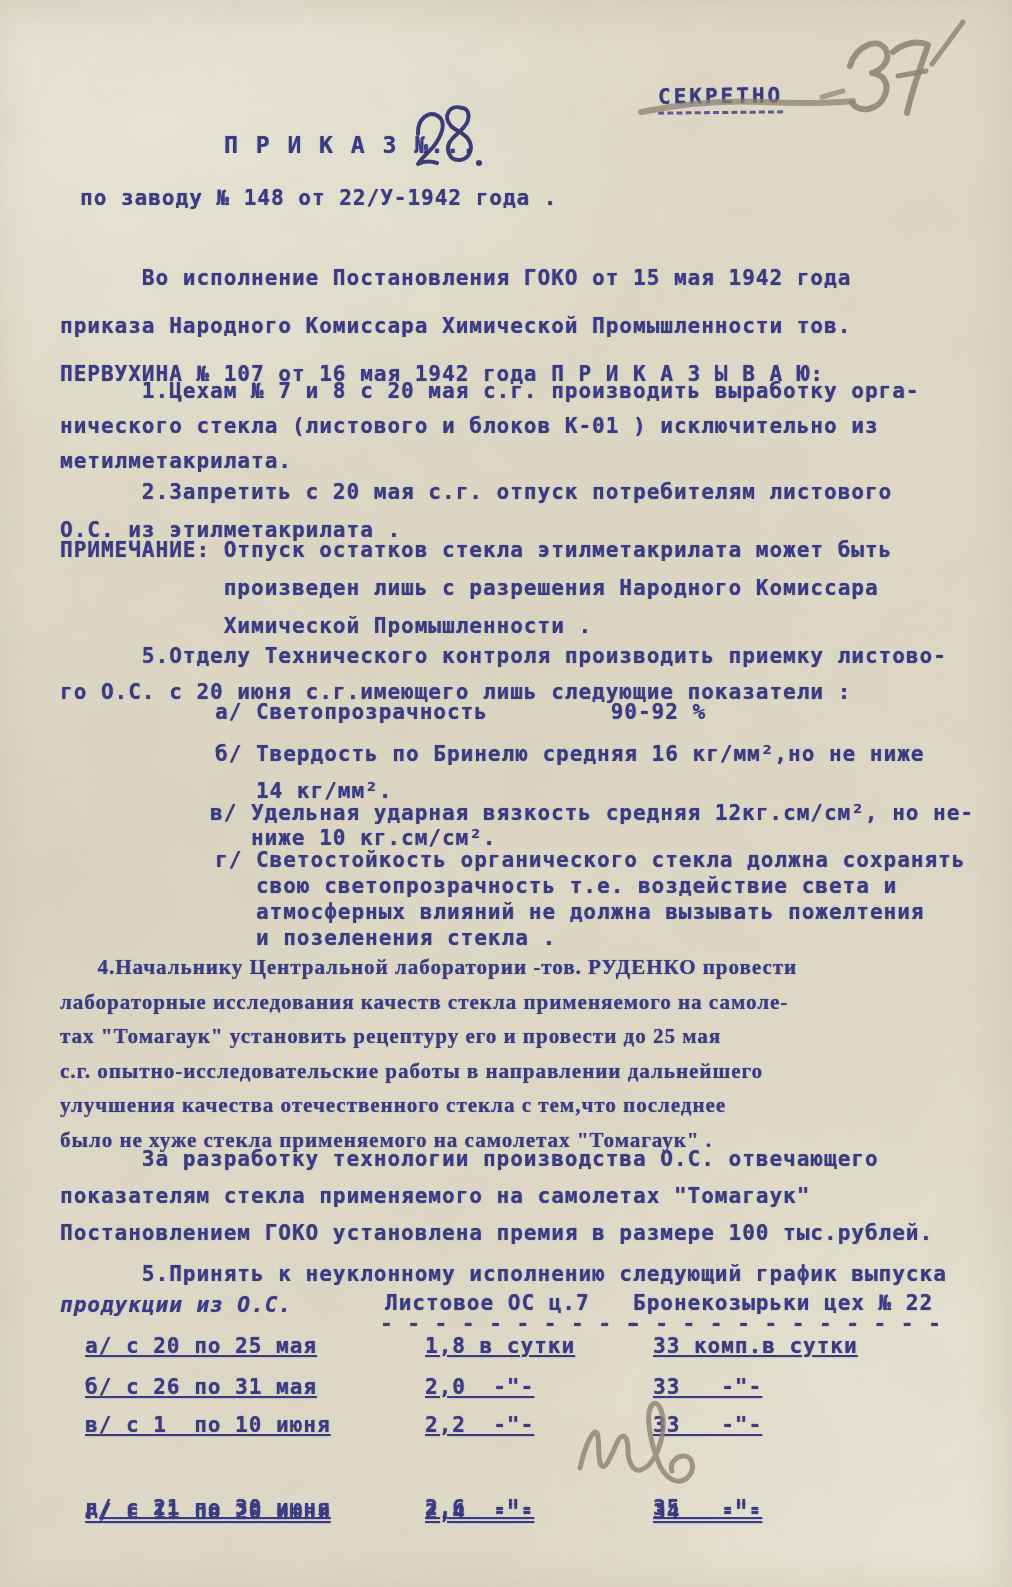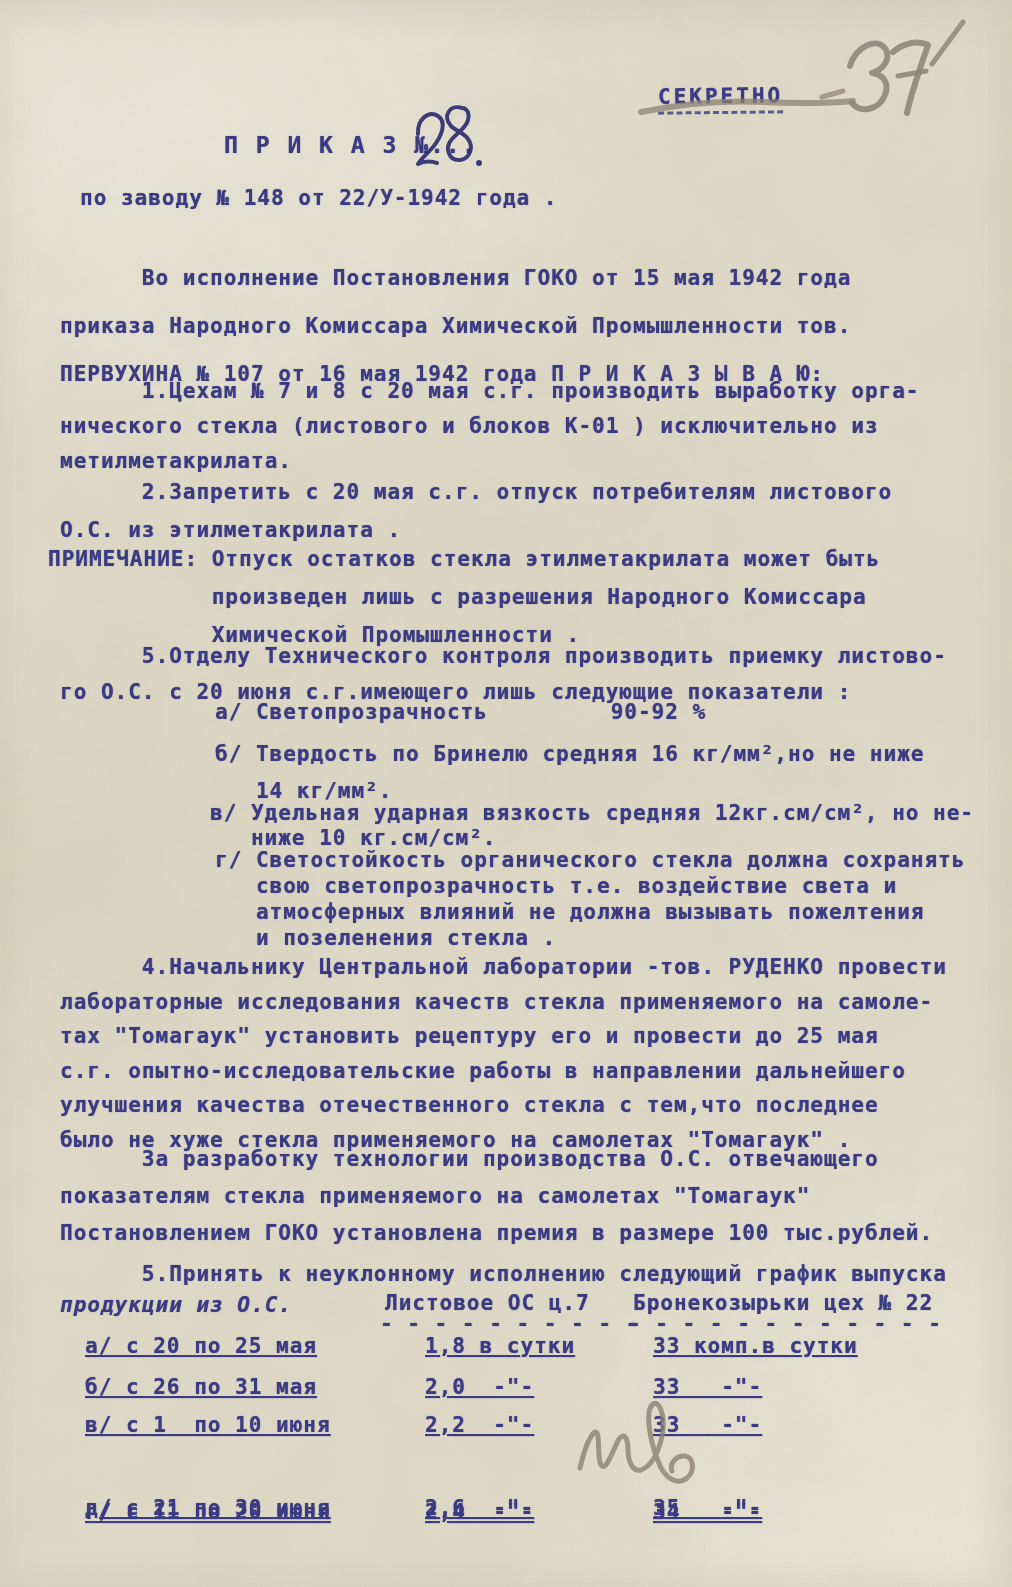--- a/index.html
+++ b/index.html
@@ -28,27 +28,27 @@
     letter-spacing:1px;
     color:#3b3b84;
     text-shadow:0 0 1px rgba(59,59,132,0.55), 0.4px 0.4px 0.8px rgba(59,59,132,0.35);
   }
   .stamp{left:658px;top:84px;letter-spacing:3px;border-bottom:3px dashed rgba(59,59,132,0.8);padding-bottom:3px;transform:rotate(-0.6deg);}
   .title{left:224px;top:132px;font-size:23px;letter-spacing:2px;}
   .subtitle{left:80px;top:186px;}
   .intro{left:60px;top:254px;line-height:48px;}
   .item1{left:60px;top:374px;line-height:35px;}
   .item2{left:60px;top:466px;line-height:38px;margin-top:7px;}
-  .note{left:48px;top:531px;line-height:38px;margin-top:9px;}
+  .note{left:60px;top:531px;line-height:38px;}
   .item3{left:60px;top:638px;line-height:36px;}
   .point-a{left:215px;top:700px;}
   .point-b{left:215px;top:736px;line-height:37px;}
   .point-v{left:210px;top:801px;line-height:25px;}
   .point-g{left:215px;top:847px;line-height:26px;}
-  .item4{left:60px;top:950px;line-height:34.5px;}
+  .item4{left:60px;top:950px;line-height:34.5px;font-family:Liberation Serif, serif;}
   .item4b{left:60px;top:1141px;line-height:37px;}
   .item5{left:60px;top:1262px;}
   .hdr-col1{left:60px;top:1293px;font-style:italic;}
   .hdr-col2{left:385px;top:1291px;}
   .hdr-col3{left:633px;top:1291px;}
   .dash2{left:380px;top:1312px;}
   .dash3{left:628px;top:1312px;}
   .cell{position:absolute;z-index:3;text-decoration:underline;}
   .c1{left:85px;} .c2{left:425px;} .c3{left:653px;}
   .r0{top:1334px;} .r1{top:1375px;} .r2{top:1413px;text-align:right;} .r3{top:1500px;} .r4{top:1456px;margin-top:40px;}

